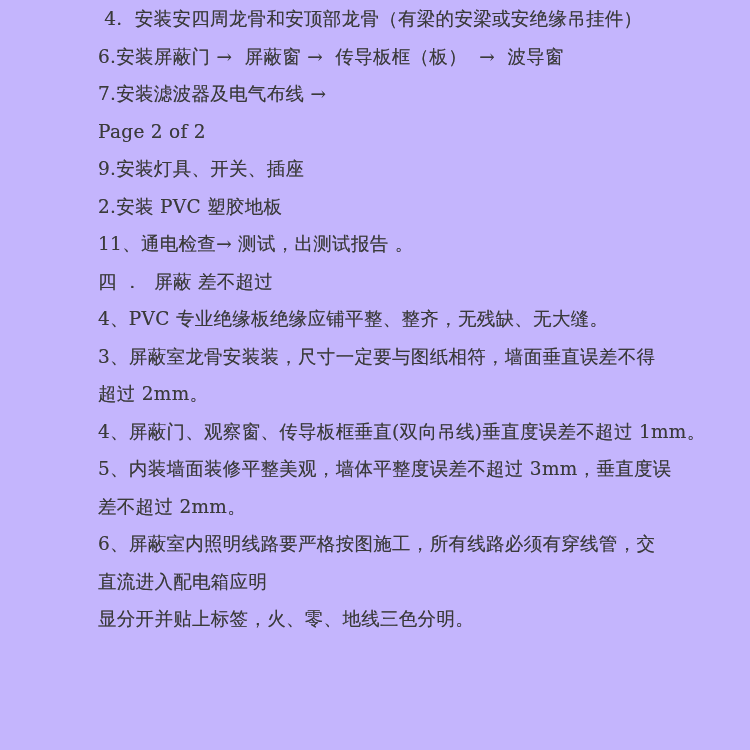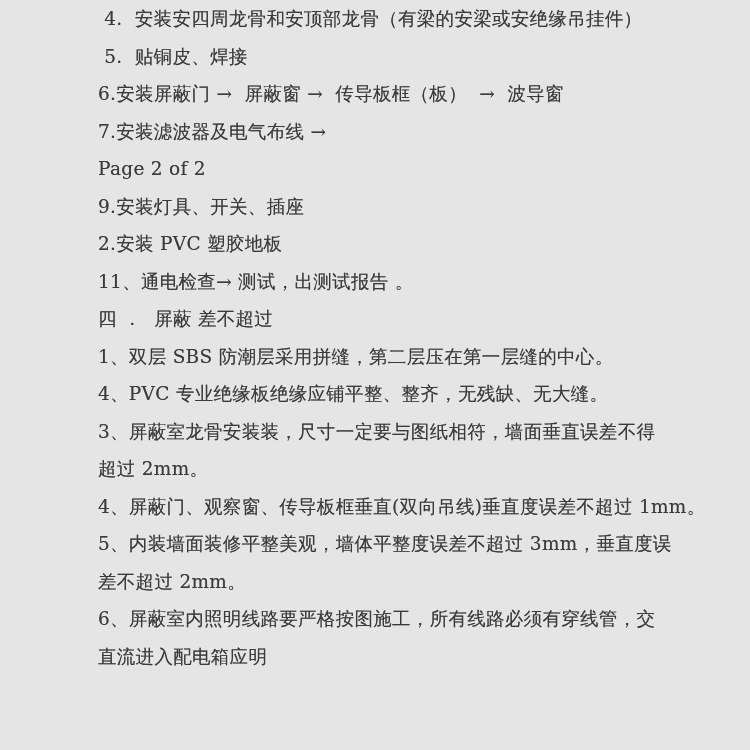--- a/index.html
+++ b/index.html
@@ -4,21 +4,21 @@
 <style>
   html, body {
     margin: 0;
     padding: 0;
     background: #ffffff;
   }
   .page {
     position: relative;
     width: 750px;
     height: 750px;
-    background: #e5e5e5;
+    background: #c4b5fd;
     overflow: hidden;
     box-sizing: border-box;
     padding: 0 86px 0 98px;
     font-family: "DejaVu Serif", "Liberation Serif", serif;
     color: #3a3a3a;
   }
   .doc-line {
     margin: 0;
     height: 37.5px;
     line-height: 37.5px;
@@ -28,30 +28,29 @@
     font-weight: 400;
     
     text-shadow: 0 0 0.4px rgba(60,60,60,0.55);
   }
 </style>
 </head>
 <body>
 
 <div class="page">
   <p class="doc-line"> 4.  安装安四周龙骨和安顶部龙骨（有梁的安梁或安绝缘吊挂件）</p>
-  <p class="doc-line"> 5.  贴铜皮、焊接</p>
   <p class="doc-line">6.安装屏蔽门 →  屏蔽窗 →  传导板框（板）  →  波导窗</p>
   <p class="doc-line">7.安装滤波器及电气布线 →</p>
   <p class="doc-line">Page 2 of 2</p>
   <p class="doc-line">9.安装灯具、开关、插座</p>
   <p class="doc-line">2.安装 PVC 塑胶地板</p>
   <p class="doc-line">11、通电检查→ 测试，出测试报告 。</p>
   <p class="doc-line">四 ．  屏蔽 差不超过</p>
-  <p class="doc-line">1、双层 SBS 防潮层采用拼缝，第二层压在第一层缝的中心。</p>
   <p class="doc-line">4、PVC 专业绝缘板绝缘应铺平整、整齐，无残缺、无大缝。</p>
   <p class="doc-line">3、屏蔽室龙骨安装装，尺寸一定要与图纸相符，墙面垂直误差不得</p>
   <p class="doc-line">超过 2mm。</p>
   <p class="doc-line">4、屏蔽门、观察窗、传导板框垂直(双向吊线)垂直度误差不超过 1mm。</p>
   <p class="doc-line">5、内装墙面装修平整美观，墙体平整度误差不超过 3mm，垂直度误</p>
   <p class="doc-line">差不超过 2mm。</p>
   <p class="doc-line">6、屏蔽室内照明线路要严格按图施工，所有线路必须有穿线管，交</p>
   <p class="doc-line">直流进入配电箱应明</p>
+  <p class="doc-line">显分开并贴上标签，火、零、地线三色分明。</p>
 </div>
 
 </body></html>

